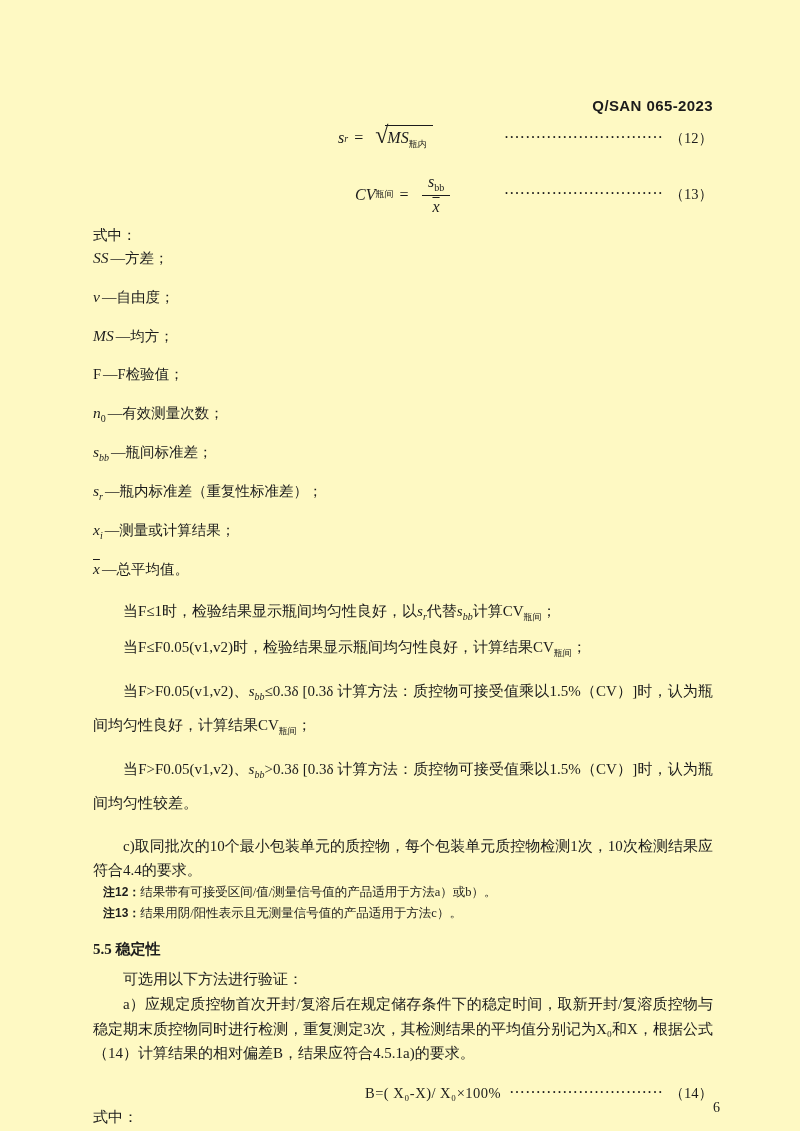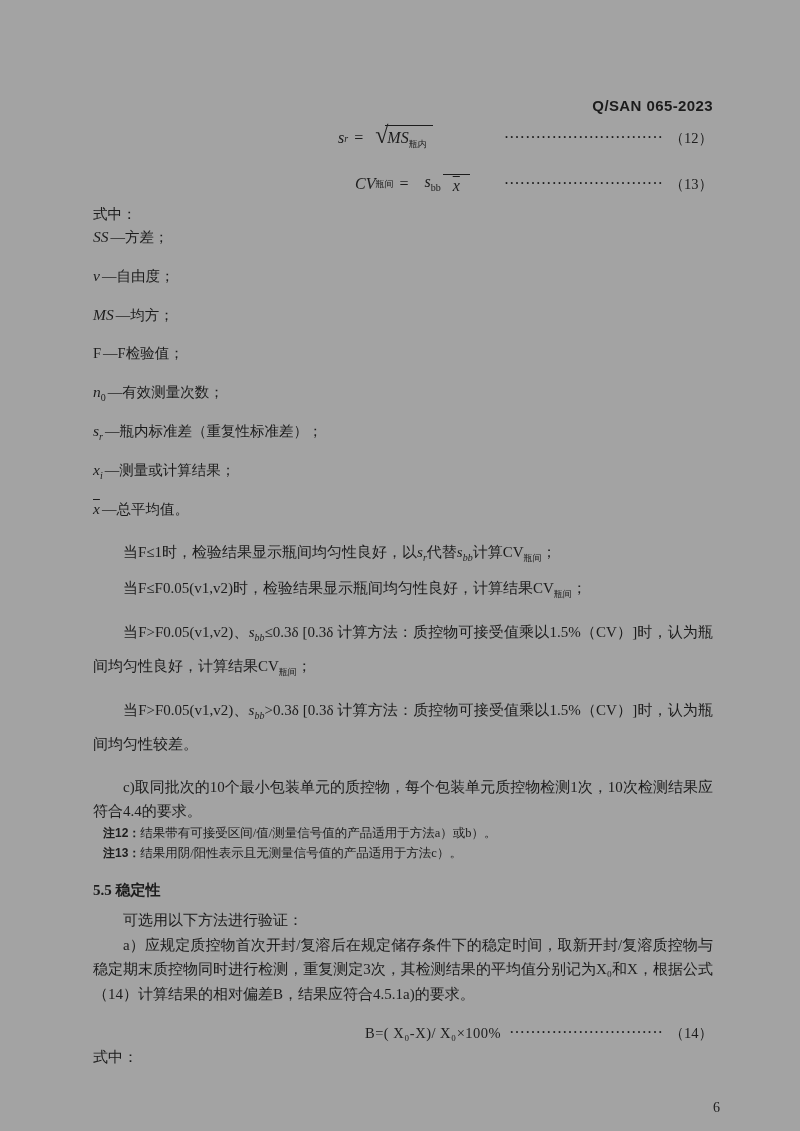--- a/index.html
+++ b/index.html
@@ -3,21 +3,21 @@
 <meta charset="utf-8">
 <style>
   html,body { margin:0; padding:0; }
   body {
     width:800px; height:1131px; background:#ffffff; color:#1c1c1c;
     font-family:"Liberation Serif","DejaVu Serif",serif;
     overflow:hidden;
   }
   .page {
     box-sizing:border-box; width:800px; height:1131px;
-    padding:97px 87px 0 93px; position:relative; background:#a3a3a3;
+    padding:97px 87px 0 93px; position:relative; background:#fef9c3;
   }
   .doc-code {
     text-align:right; font-family:"Liberation Sans","DejaVu Sans",sans-serif;
     font-weight:bold; font-size:15px; letter-spacing:0.4px; line-height:18px;
   }
   
   .f-row { display:flex; justify-content:space-between; align-items:center; }
   .lead-group { display:flex; align-items:center; gap:6px; white-space:nowrap; }
   .leader { font-weight:bold; font-size:12px; letter-spacing:1.3px; position:relative; top:-1px; }
   .eq-num { font-size:14.5px; }
@@ -25,21 +25,21 @@
   .f12 .formula { margin-left:245px; font-size:16px; display:inline-flex; align-items:center; }
   .f13 { margin-top:22px; }
   .f13 .formula { margin-left:262px; font-size:16px; display:inline-flex; align-items:center; }
   .var { font-style:italic; }
   sub.lt { font-size:10px; font-style:italic; }
   sub.lt0 { font-size:10px; font-style:normal; }
   .cjk-sub { font-size:9px; vertical-align:sub; font-style:normal; }
   .sqrt { display:inline-flex; align-items:flex-start; margin-left:6px; }
   .sqrt-sign { font-size:24px; line-height:20px; font-style:normal; }
   .sqrt-body { border-top:1.4px solid #1c1c1c; padding:3px 6px 0 2px; margin-left:-3px; }
-  .frac { display:inline-flex; align-items:center; vertical-align:middle; margin-left:8px; }
+  .frac { display:inline-flex; flex-direction:column; align-items:center; vertical-align:middle; margin-left:8px; }
   .frac-num { padding:0 2px 2px; }
   .frac-den { border-top:1.4px solid #1c1c1c; padding:2px 10px 0; }
   .overbar { text-decoration:overline; }
   .eqsign { margin:0 6px; font-style:normal; }
   
   .where { margin-top:10px; font-size:14.5px; }
   .defs { margin-top:2px; }
   .def { line-height:21px; margin-bottom:12px; font-size:14.5px; }
   .def .var { font-size:15.5px; }
   .def .desc { margin-left:2px; }
@@ -100,20 +100,21 @@
   </div>
 
   <div class="where">式中：</div>
 
   <div class="defs">
     <div class="def"><span class="var">SS</span><sub class="lt"></sub><span class="desc">—方差；</span></div>
     <div class="def"><span class="var">v</span><sub class="lt"></sub><span class="desc">—自由度；</span></div>
     <div class="def"><span class="var">MS</span><sub class="lt"></sub><span class="desc">—均方；</span></div>
     <div class="def"><span>F</span><sub class="lt"></sub><span class="desc">—F检验值；</span></div>
     <div class="def"><span class="var">n</span><sub class="lt0">0</sub><span class="desc">—有效测量次数；</span></div>
+    <div class="def"><span class="var">s</span><sub class="lt">bb</sub><span class="desc">—瓶间标准差；</span></div>
     <div class="def"><span class="var">s</span><sub class="lt">r</sub><span class="desc">—瓶内标准差（重复性标准差）；</span></div>
     <div class="def"><span class="var">x</span><sub class="lt">i</sub><span class="desc">—测量或计算结果；</span></div>
     <div class="def"><span class="var overbar">x</span><sub class="lt"></sub><span class="desc">—总平均值。</span></div>
   </div>
 
   <div class="fpara"><span>当F≤1时，检验结果显示瓶间均匀性良好，以</span><span class="var">s</span><sub class="lt">r</sub><span>代替</span><span class="var">s</span><sub class="lt">bb</sub><span>计算CV</span><span class="cjk-sub">瓶间</span><span>；</span></div>
 
   <div class="fpara"><span>当F≤F0.05(v1,v2)时，检验结果显示瓶间均匀性良好，计算结果CV</span><span class="cjk-sub">瓶间</span><span>；</span></div>
 
   <div class="fpara multi"><span>当F&gt;F0.05(v1,v2)、</span><span class="var">s</span><sub class="lt">bb</sub><span>≤0.3δ [0.3δ 计算方法：质控物可接受值乘以1.5%（CV）]时，认为瓶间均匀性良好，计算结果CV</span><span class="cjk-sub">瓶间</span><span>；</span></div>

